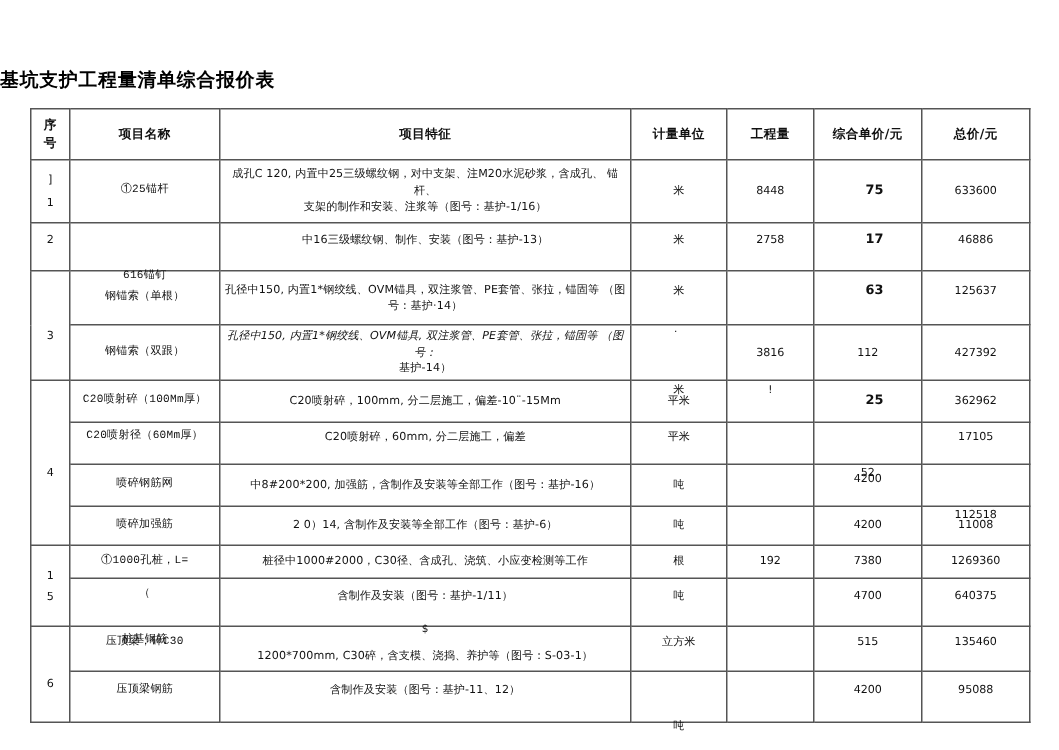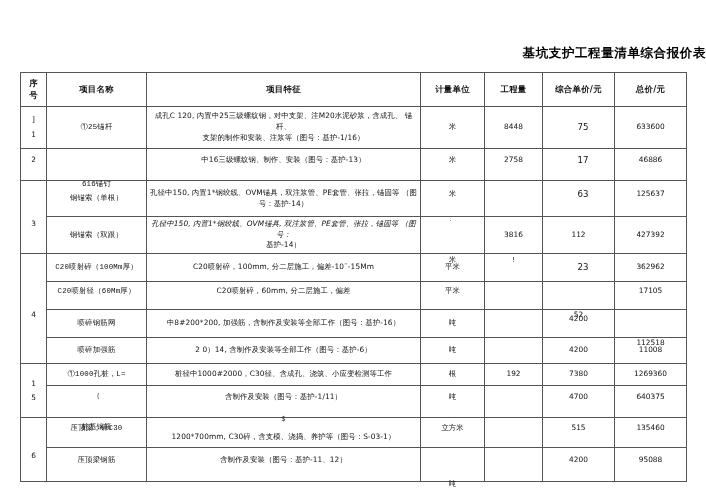--- a/index.html
+++ b/index.html
@@ -19,21 +19,21 @@
     width: 706px;
     height: 500px;
     background: #ffffff;
     box-sizing: border-box;
   }
   .doc-title {
     position: absolute;
     top: 45px;
     left: 0;
     width: 706px;
-    text-align: right;
+    text-align: left;
     font-size: 12.5px;
     font-weight: bold;
     letter-spacing: 0.6px;
     color: #000;
   }
   table.quote {
     position: absolute;
     top: 72px;
     left: 20px;
     width: 666px;
@@ -79,21 +79,21 @@
     line-height: 1.6;
     padding: 3px 6px;
   }
   td.seq-cell {
     font-size: 8px;
     font-weight: normal;
   }
   td.unit-cell { font-size: 7.8px; }
   td.qty-cell  { font-size: 7.6px; }
   td.price-cell { font-size: 8px; }
-  td.price-cell.bold { font-weight: normal; font-size: 8.6px; padding-left: 12px; }
+  td.price-cell.bold { font-weight: bold; font-size: 8.6px; padding-left: 12px; }
   td.total-cell { font-size: 7.6px; }
 
   .hdr-stack { line-height: 1.35; }
   .nudge-down { position: relative; top: 7px; }
   .nudge-down-sm { position: relative; top: 20px; }
   .nudge-up-sm { position: relative; top: -4px; }
   .seq-split { line-height: 1.9; }
   .tiny-mark { font-size: 7px; position: relative; top: -8px; }
   .tick-mark { font-size: 7px; position: relative; top: -9px; left: -2px; }
   .italic-seg { font-style: italic; }
@@ -205,21 +205,21 @@
       <tr style="height:28px">
         <td class="c-seq seq-cell" rowspan="4">
           <div class="nudge-down">4</div>
         </td>
         <td class="c-name name-cell">C20喷射碎（100Mm厚）</td>
         <td class="c-feat feat-cell">C20喷射碎，100mm, 分二层施工，偏差-10¨-15Mm</td>
         <td class="c-unit unit-cell">平米</td>
         <td class="c-qty qty-cell">
           <div class="tiny-mark">!</div>
         </td>
-        <td class="c-price price-cell bold">23</td>
+        <td class="c-price price-cell bold">25</td>
         <td class="c-total total-cell">362962</td>
       </tr>
 
       <tr style="height:28px">
         <td class="c-name name-cell">
           <div class="nudge-up-sm">C20喷射径（60Mm厚）</div>
         </td>
         <td class="c-feat feat-cell">
           <div class="nudge-up-sm">C20喷射碎，60mm, 分二层施工，偏差</div>
         </td>

